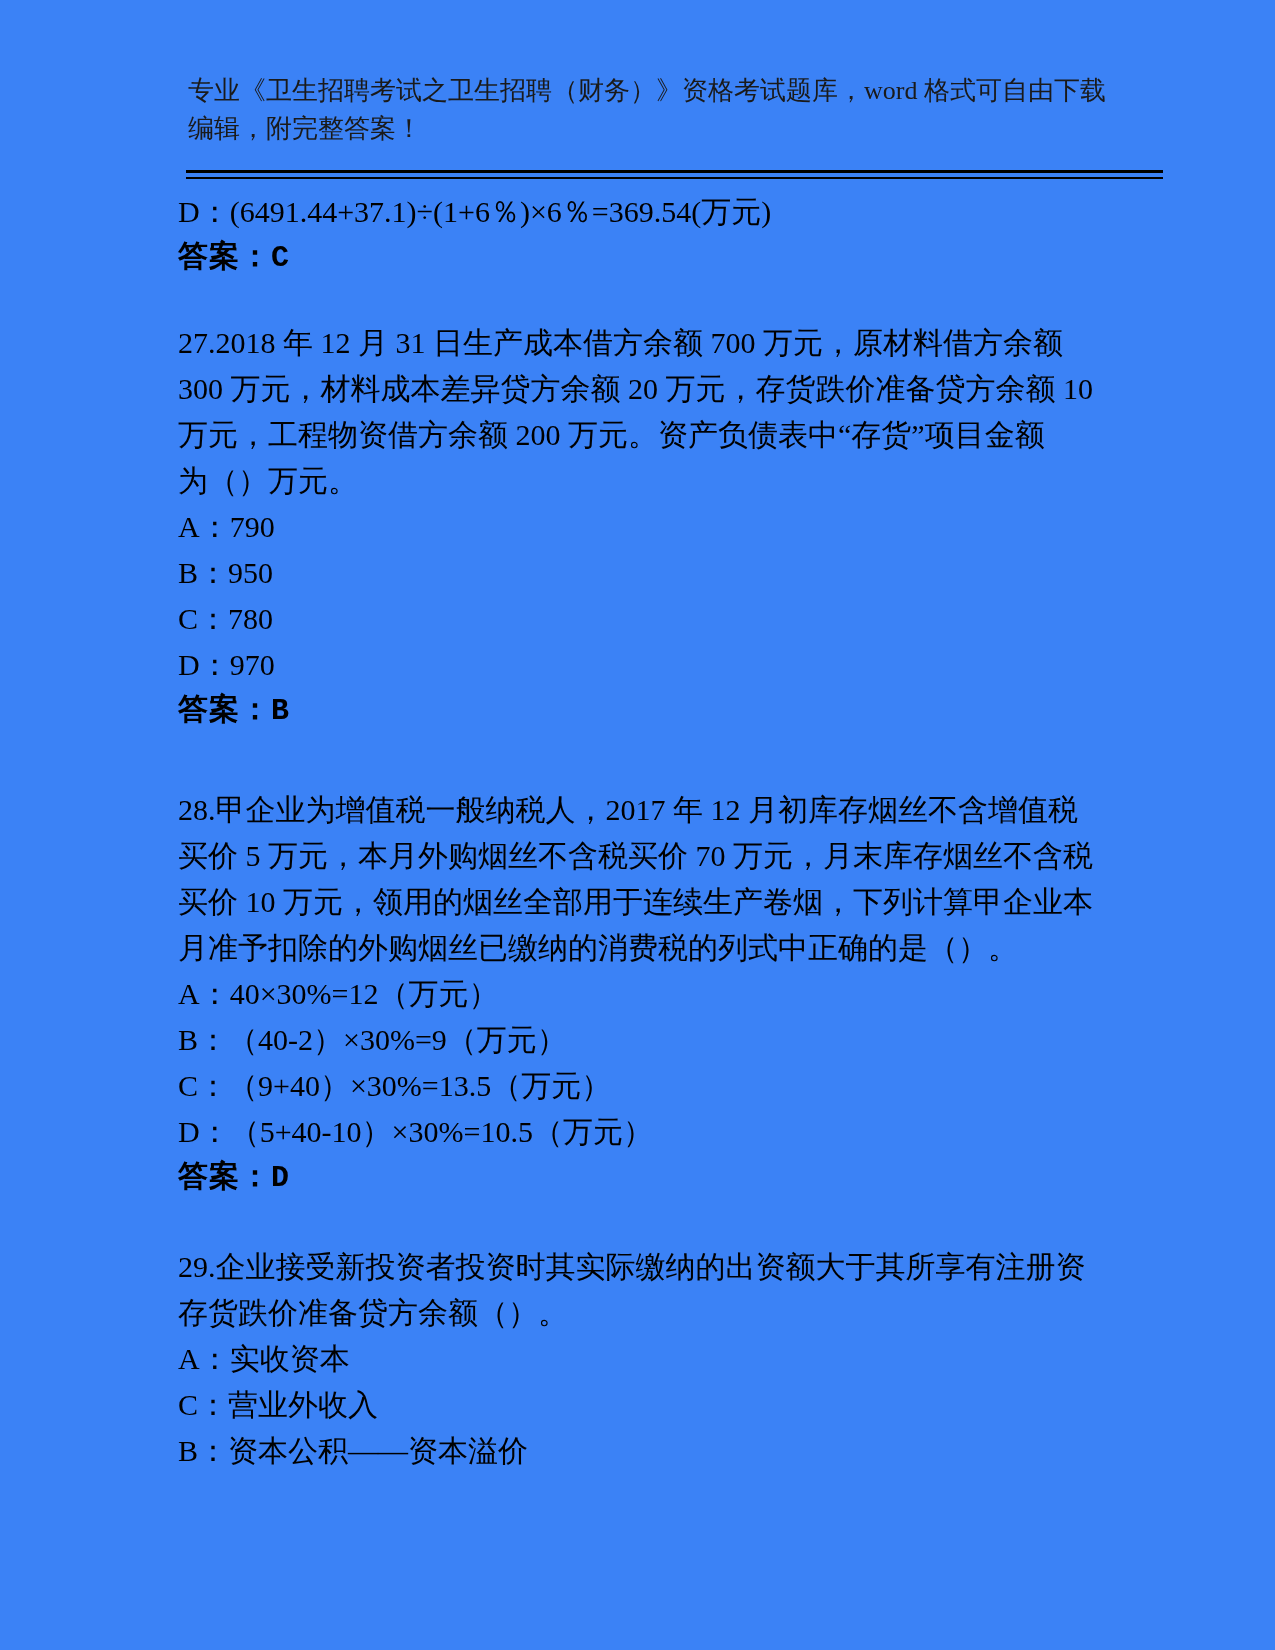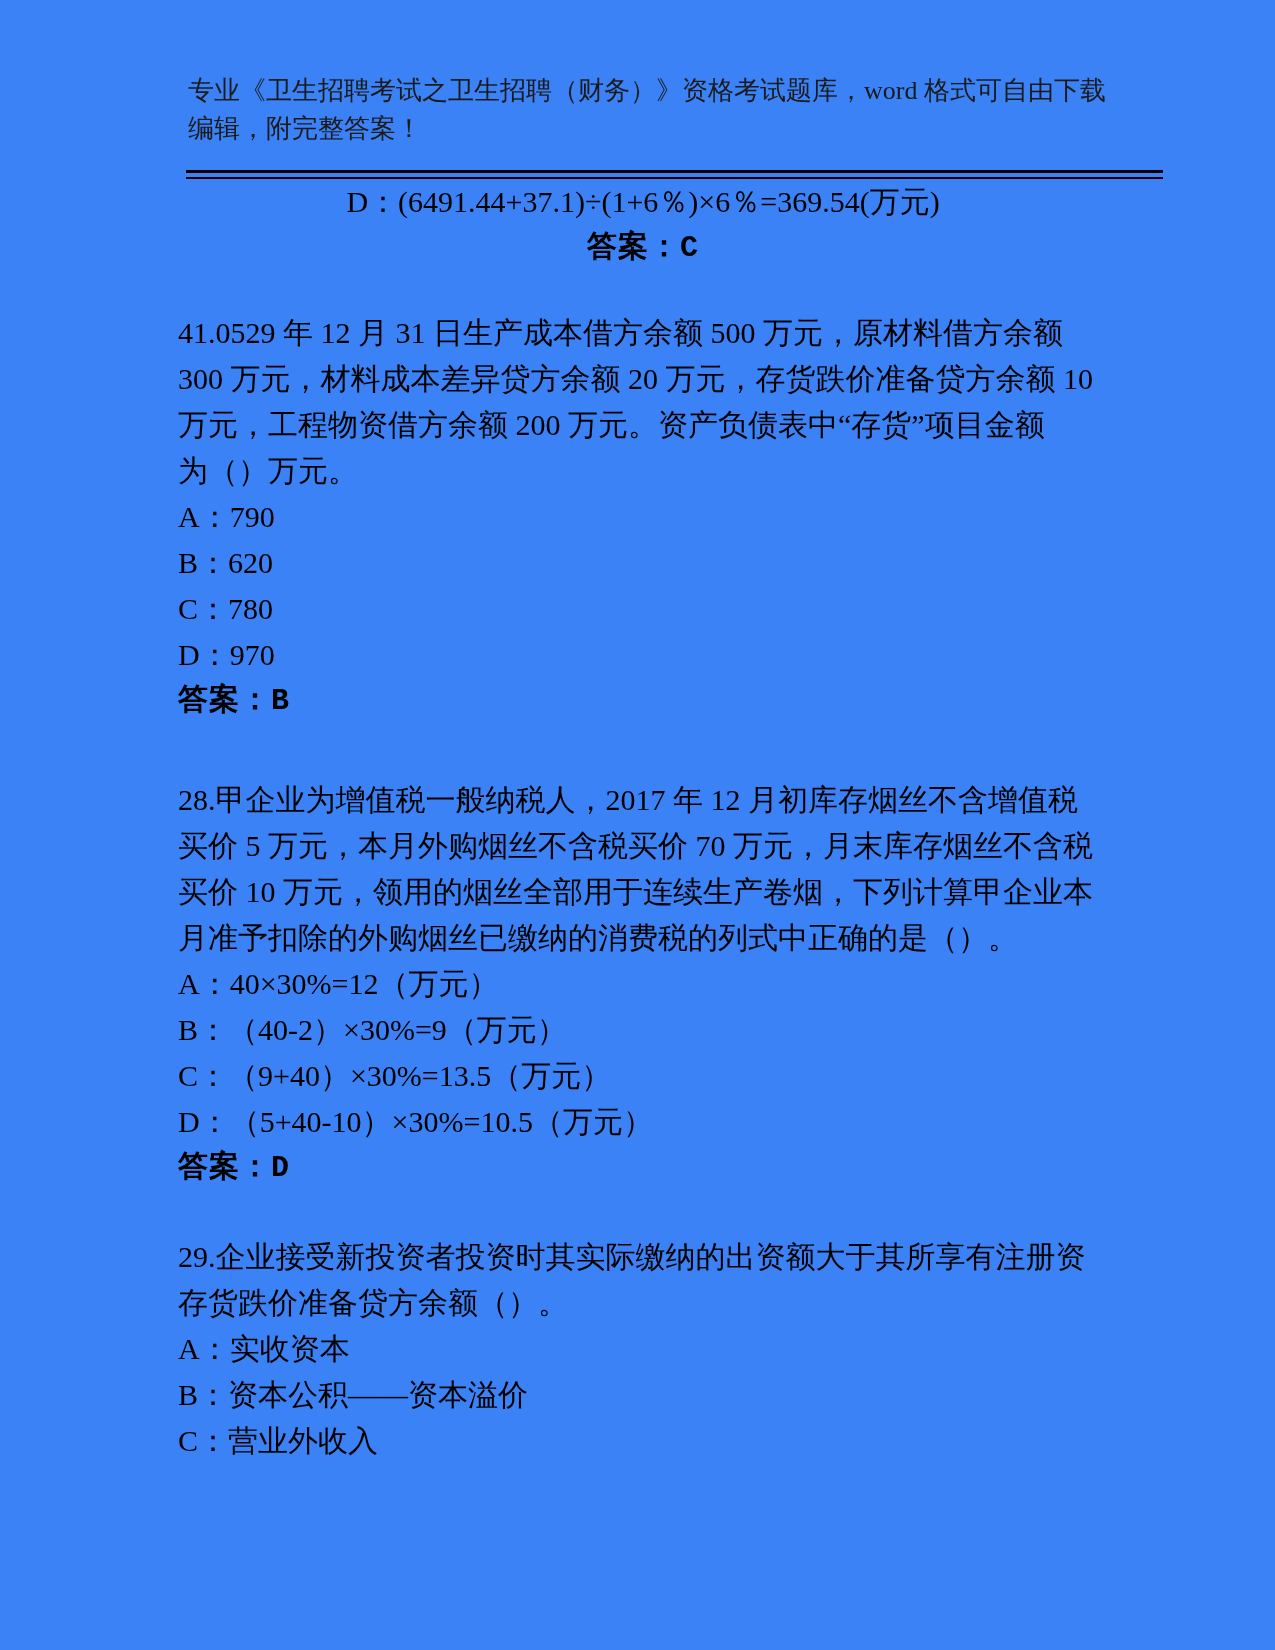--- a/index.html
+++ b/index.html
@@ -29,21 +29,21 @@
     height: 4px;
     border-top: 3px solid #000000;
     border-bottom: 2px solid #000000;
   }
   .doc-body {
     margin-left: 178px;
     width: 930px;
     font-size: 30px;
   }
   .carryover {
-    text-align: center;
+    margin-top: 10px;
   }
   .text-line {
     line-height: 46px;
     white-space: nowrap;
   }
   .option-line {
     line-height: 46px;
     white-space: nowrap;
   }
   .answer-line {
@@ -69,26 +69,26 @@
   <div class="header-divider"></div>
 
   <div class="doc-body">
 
     <div class="carryover">
       <div class="option-line">D：(6491.44+37.1)÷(1+6％)×6％=369.54(万元)</div>
       <div class="answer-line">答案：C</div>
     </div>
 
     <div class="question-block-27">
-      <div class="text-line">41.0529 年 12 月 31 日生产成本借方余额 500 万元，原材料借方余额</div>
+      <div class="text-line">27.2018 年 12 月 31 日生产成本借方余额 700 万元，原材料借方余额</div>
       <div class="text-line">300 万元，材料成本差异贷方余额 20 万元，存货跌价准备贷方余额 10</div>
       <div class="text-line">万元，工程物资借方余额 200 万元。资产负债表中“存货”项目金额</div>
       <div class="text-line">为（）万元。</div>
       <div class="option-line">A：790</div>
-      <div class="option-line">B：620</div>
+      <div class="option-line">B：950</div>
       <div class="option-line">C：780</div>
       <div class="option-line">D：970</div>
       <div class="answer-line">答案：B</div>
     </div>
 
     <div class="question-block-28">
       <div class="text-line">28.甲企业为增值税一般纳税人，2017 年 12 月初库存烟丝不含增值税</div>
       <div class="text-line">买价 5 万元，本月外购烟丝不含税买价 70 万元，月末库存烟丝不含税</div>
       <div class="text-line">买价 10 万元，领用的烟丝全部用于连续生产卷烟，下列计算甲企业本</div>
       <div class="text-line">月准予扣除的外购烟丝已缴纳的消费税的列式中正确的是（）。</div>
@@ -96,18 +96,18 @@
       <div class="option-line">B：（40-2）×30%=9（万元）</div>
       <div class="option-line">C：（9+40）×30%=13.5（万元）</div>
       <div class="option-line">D：（5+40-10）×30%=10.5（万元）</div>
       <div class="answer-line">答案：D</div>
     </div>
 
     <div class="question-block-29">
       <div class="text-line">29.企业接受新投资者投资时其实际缴纳的出资额大于其所享有注册资</div>
       <div class="text-line">存货跌价准备贷方余额（）。</div>
       <div class="option-line">A：实收资本</div>
+      <div class="option-line">C：营业外收入</div>
       <div class="option-line">B：资本公积——资本溢价</div>
-      <div class="option-line">C：营业外收入</div>
     </div>
 
   </div>
 </div>
 
 </body></html>

